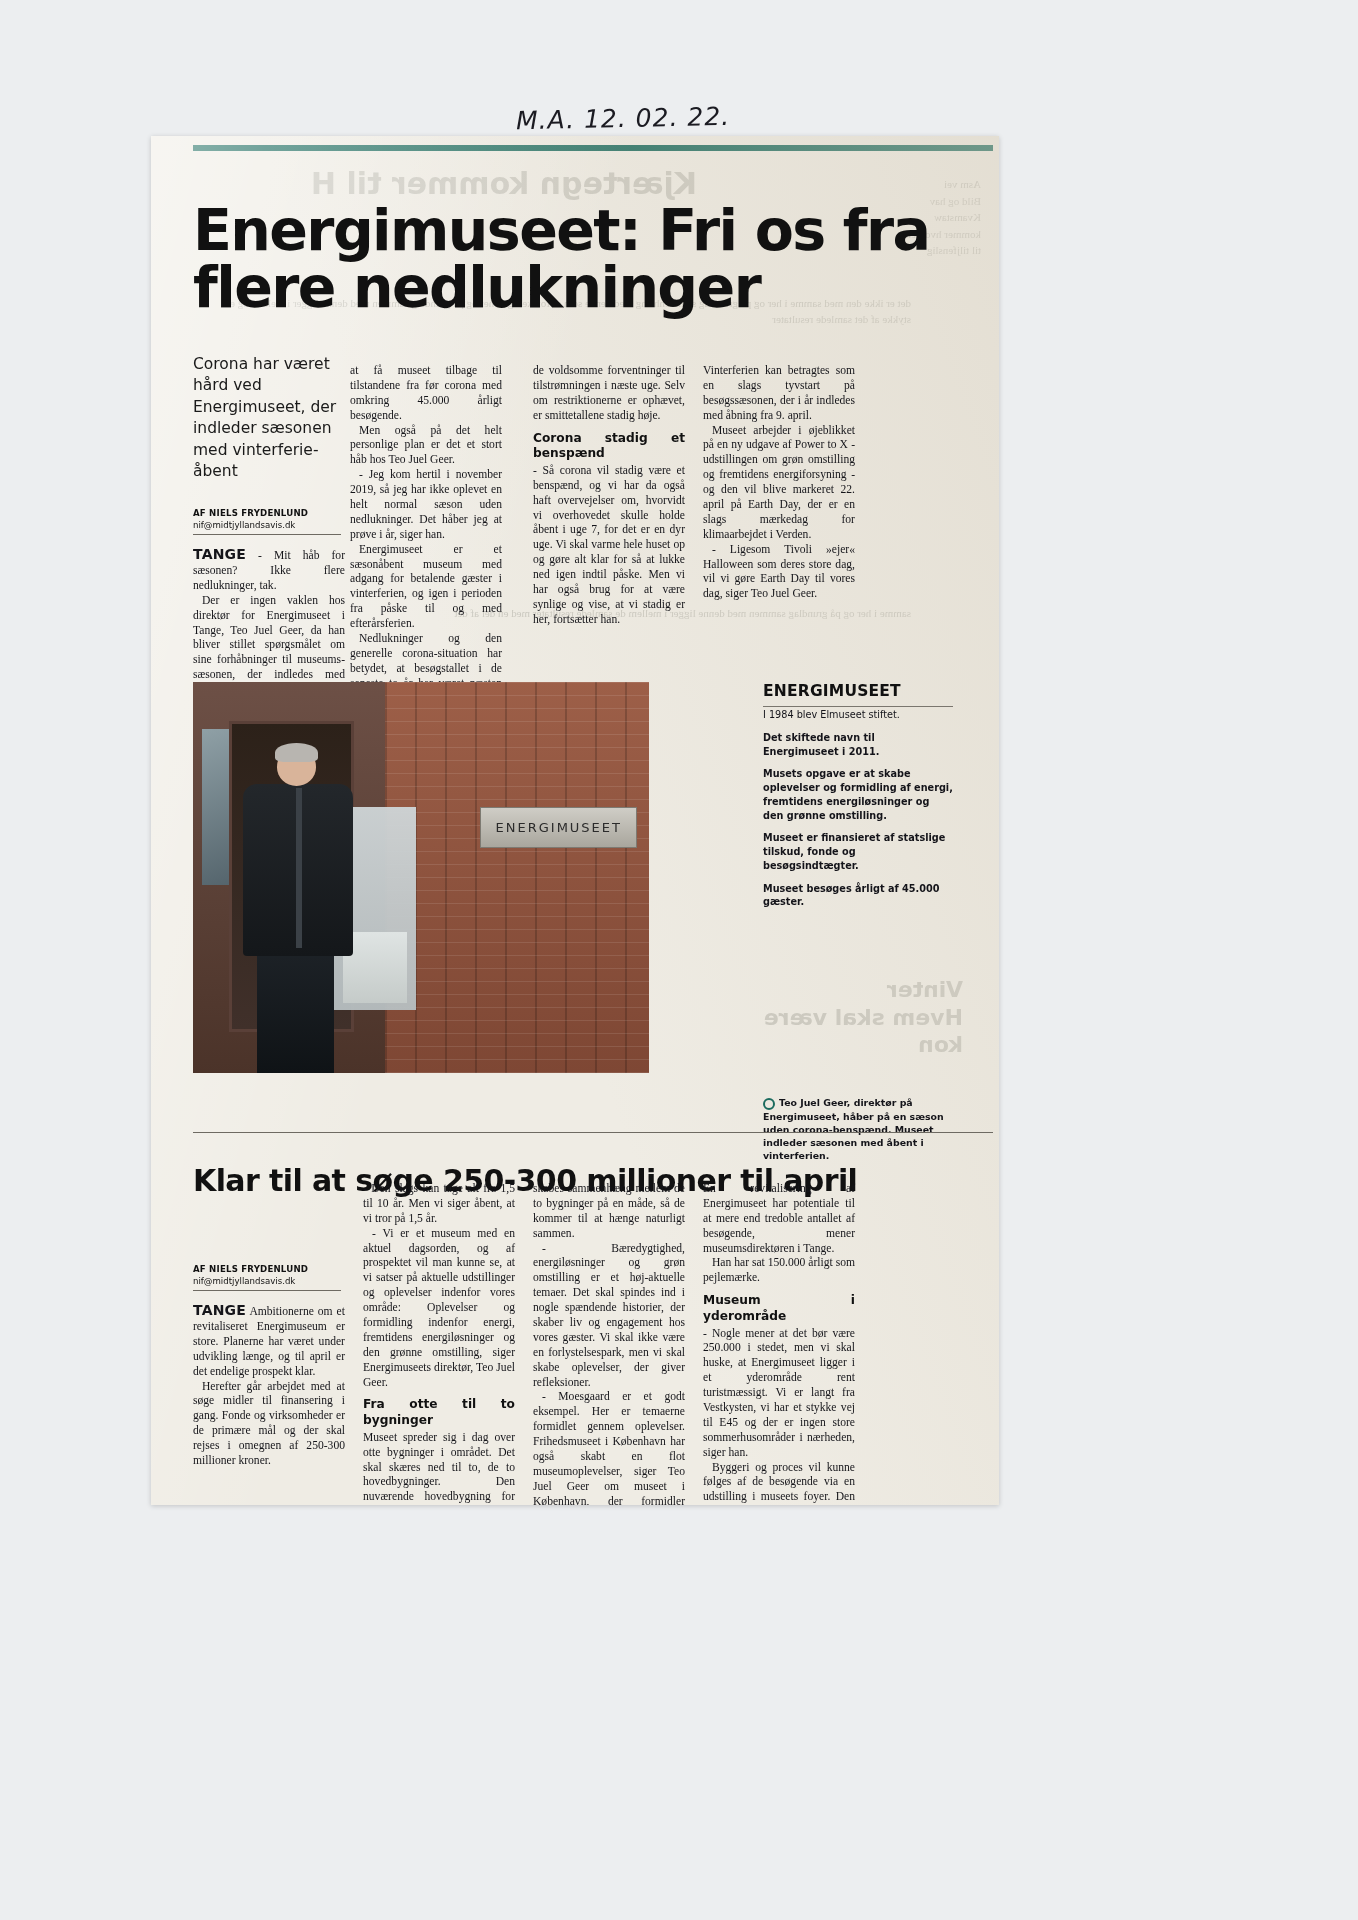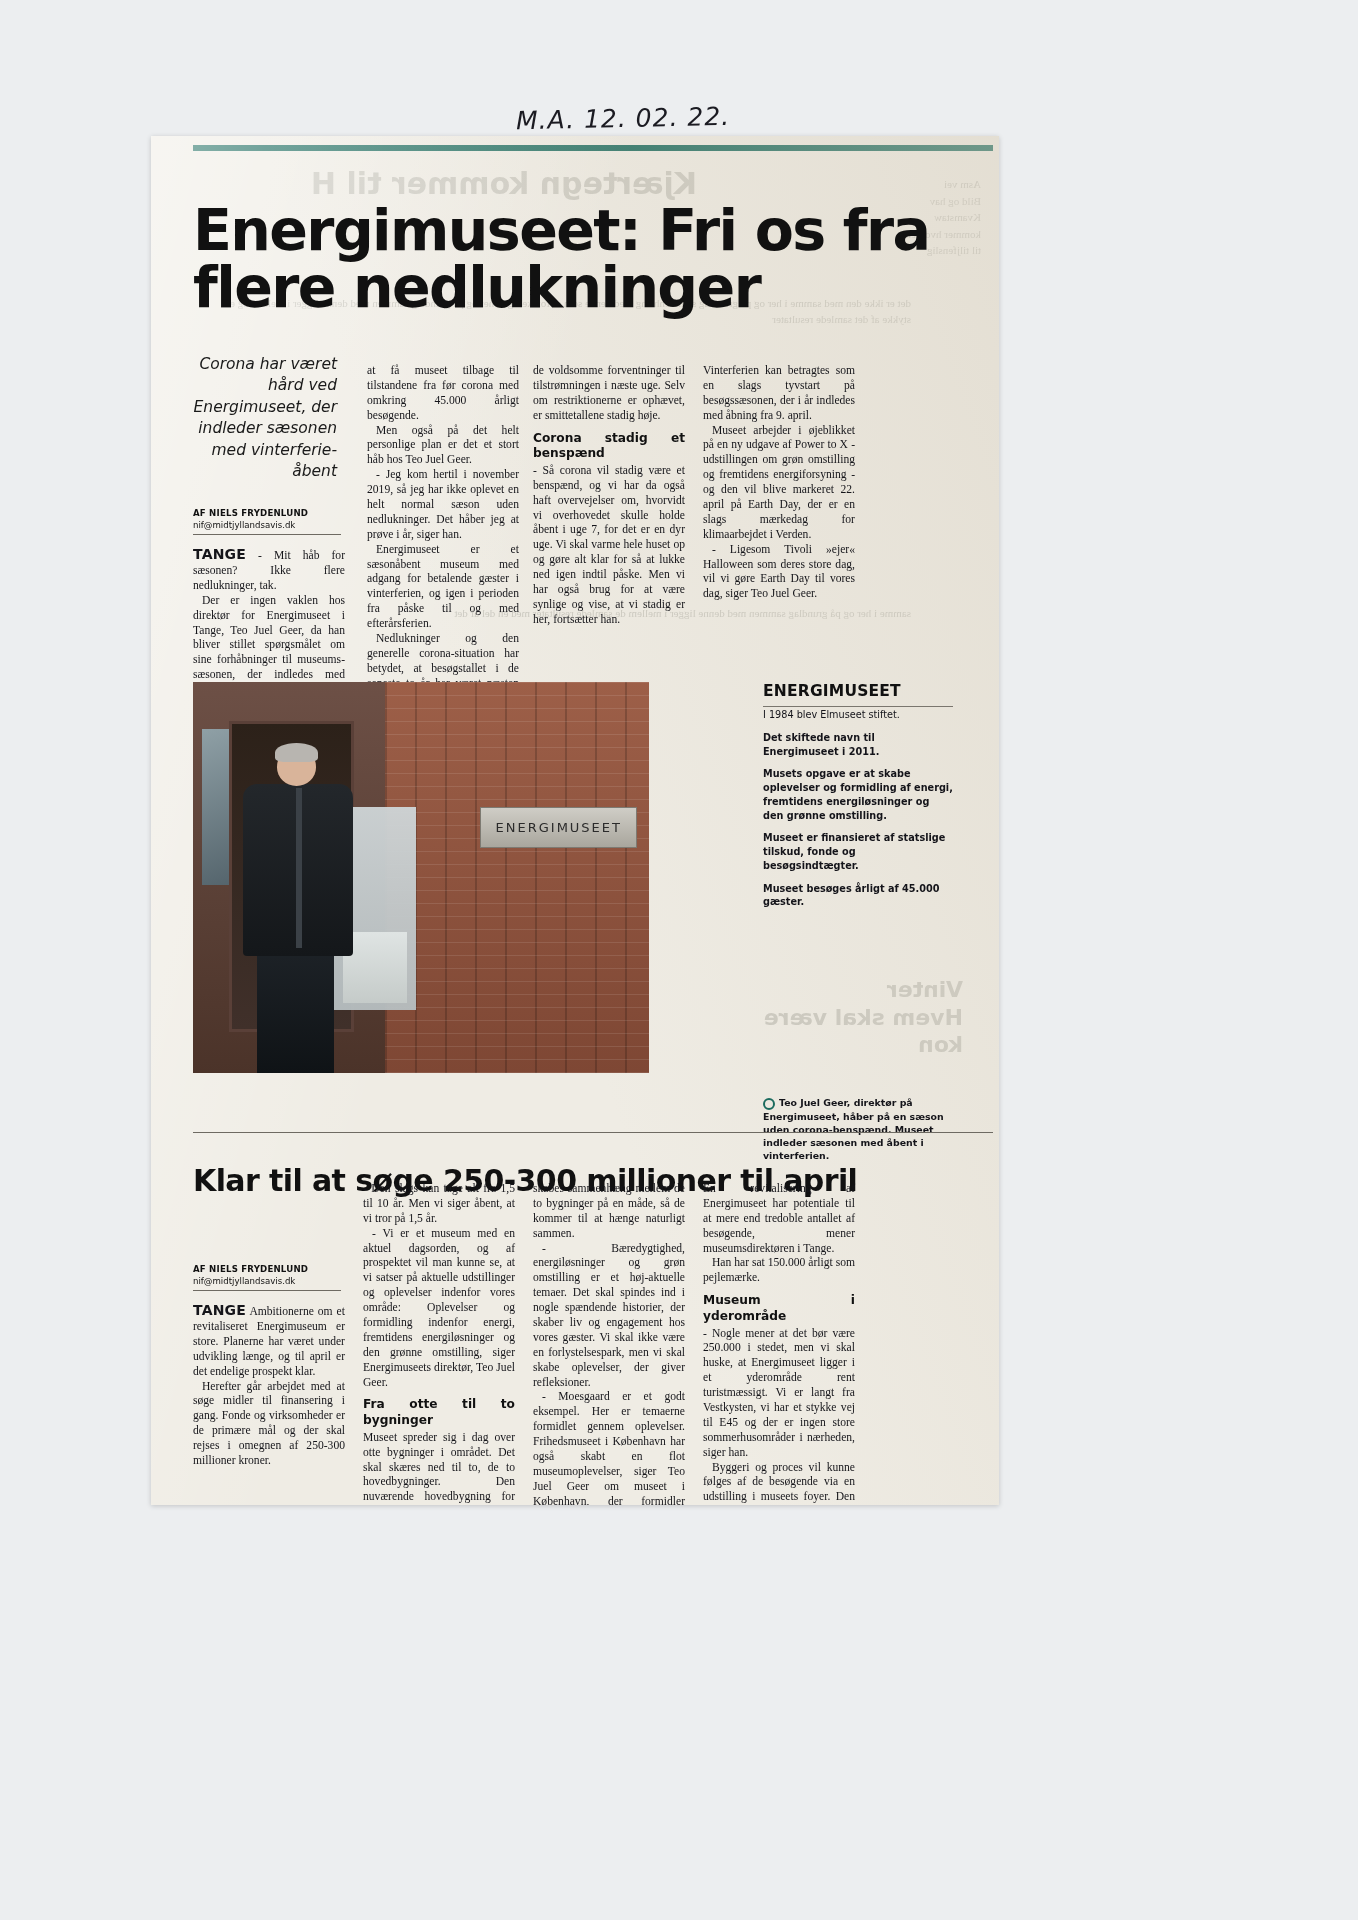--- a/index.html
+++ b/index.html
@@ -57,28 +57,26 @@
     font-family:"DejaVu Sans", sans-serif;
     font-weight:bold;
     font-size:57px;
     line-height:.99;
     letter-spacing:-1.6px;
     color:#111;
     z-index:6;
   }
   
   .deck{
-    position:absolute;left:34px;top:218px;width:152px;
-    font-family:"DejaVu Sans", sans-serif;
-    font-style:italic;
+    position:absolute;left:42px;top:218px;width:152px;
+    font-family:"DejaVu Sans", sans-serif;
     font-size:15.5px;
     line-height:1.38;
     color:#1a1a1a;
     z-index:6;
-    text-align:right;
   }
   .byline{
     position:absolute;left:42px;top:372px;width:152px;
     font-family:"DejaVu Sans", sans-serif;
     font-size:8.6px;
     line-height:1.35;
     color:#111;
     z-index:6;
   }
   .byline .b1{font-weight:bold;letter-spacing:.2px;}
@@ -102,21 +100,21 @@
   .lead b{font-family:"DejaVu Sans",sans-serif;font-size:14px;letter-spacing:.2px;}
   .subhead{
     font-family:"DejaVu Sans", sans-serif;
     font-weight:bold;
     font-size:12.2px;
     margin:7px 0 2px;
     color:#111;
   }
   
   #c1{left:42px;top:410px;width:152px;}
-  #c2{left:216px;top:228px;width:152px;}
+  #c2{left:199px;top:228px;width:152px;}
   #c3{left:382px;top:228px;width:152px;}
   #c4{left:552px;top:228px;width:152px;}
   
   .photo{
     position:absolute;left:42px;top:546px;width:456px;height:391px;
     background:#4b3b33;overflow:hidden;z-index:6;
   }
   .ph-wallL{position:absolute;left:0;top:0;width:42%;height:100%;
     background:linear-gradient(180deg,#6d5046,#4b3329);}
   .ph-door{position:absolute;left:8%;top:10%;width:26%;height:78%;

